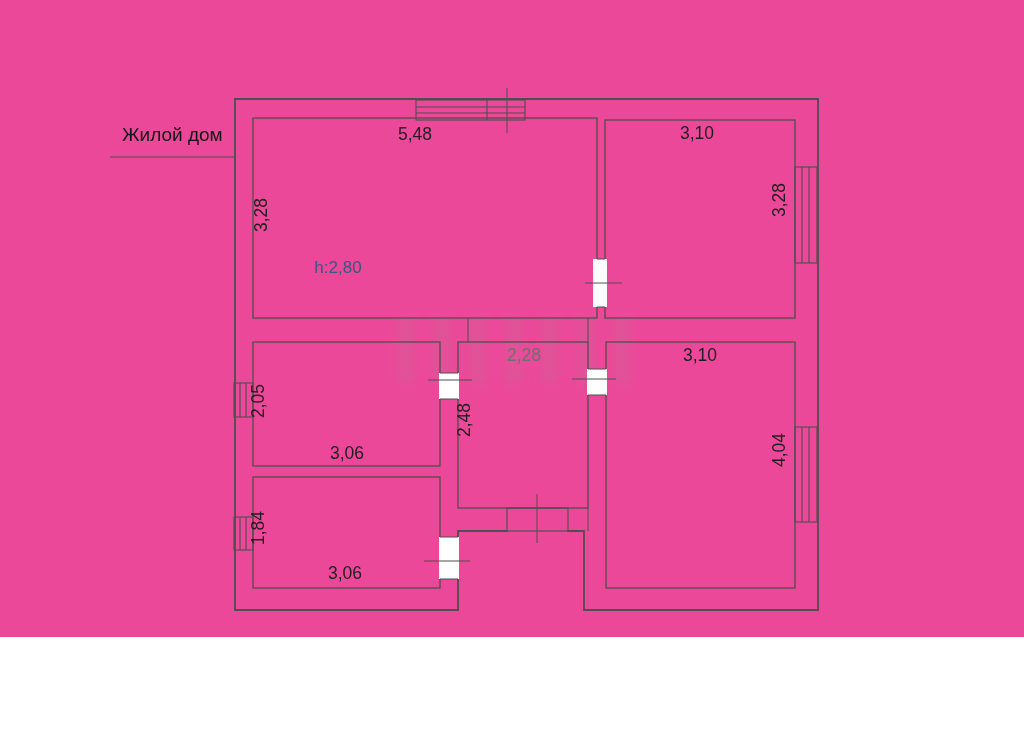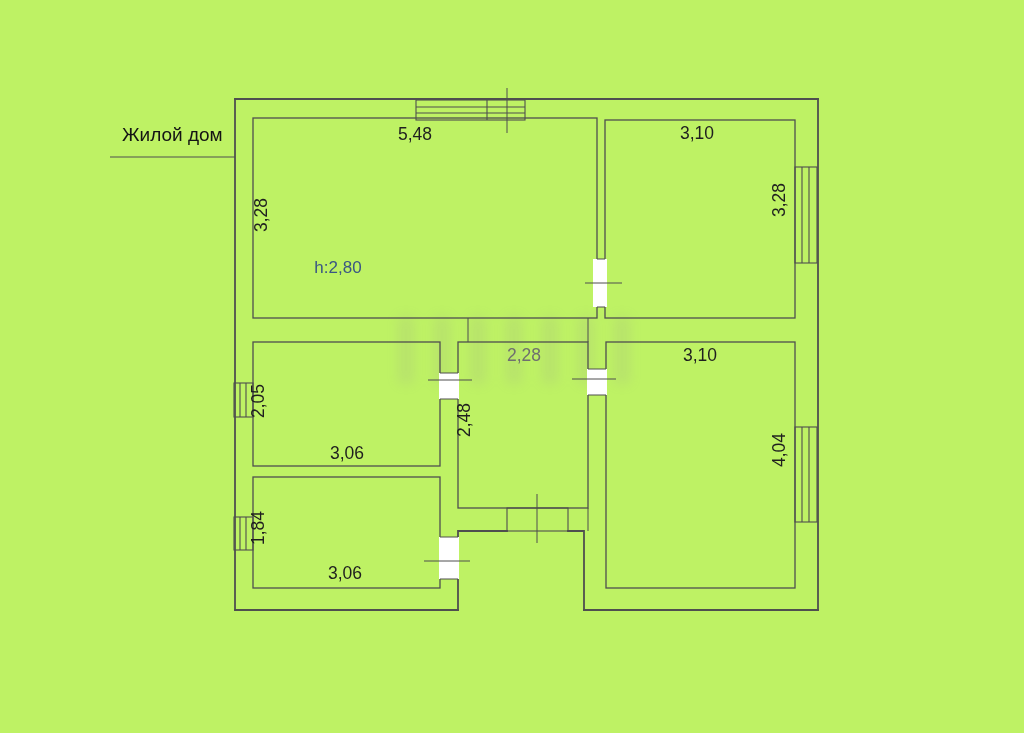--- a/index.html
+++ b/index.html
@@ -1,16 +1,16 @@
 <!DOCTYPE html>
 <html style="--wall-line: #4f4f4f; --dimension-text: #1f1f1f; --ceiling-text: #3a5684; --hall-dim-text: #6f6f6f;"><head>
 <meta charset="utf-8">
 <style>
   html,body{margin:0;padding:0;background:#ffffff;}
-  #canvas{position:relative;width:1024px;height:733px;background:#bef264;overflow:hidden;
+  #canvas{position:relative;width:1024px;height:637px;background:#ec4899;overflow:hidden;
           font-family:"Liberation Sans", sans-serif;}
   svg{position:absolute;left:0;top:0;}
   .wall  {stroke:var(--wall-line);stroke-width:1.8;fill:none;stroke-linecap:square;}
   .room  {stroke:var(--wall-line);stroke-width:1.3;fill:none;}
   .win   {stroke:var(--wall-line);stroke-width:1.1;fill:none;}
   .thin  {stroke:var(--wall-line);stroke-width:1;fill:none;}
   .marker{stroke:var(--wall-line);stroke-width:1;fill:none;}
   .erase {fill:#ffffff;stroke:none;}
   .dim   {font-family:"Liberation Sans",sans-serif;font-size:17.5px;fill:var(--dimension-text);}
   .dimgray{fill:var(--hall-dim-text);}

